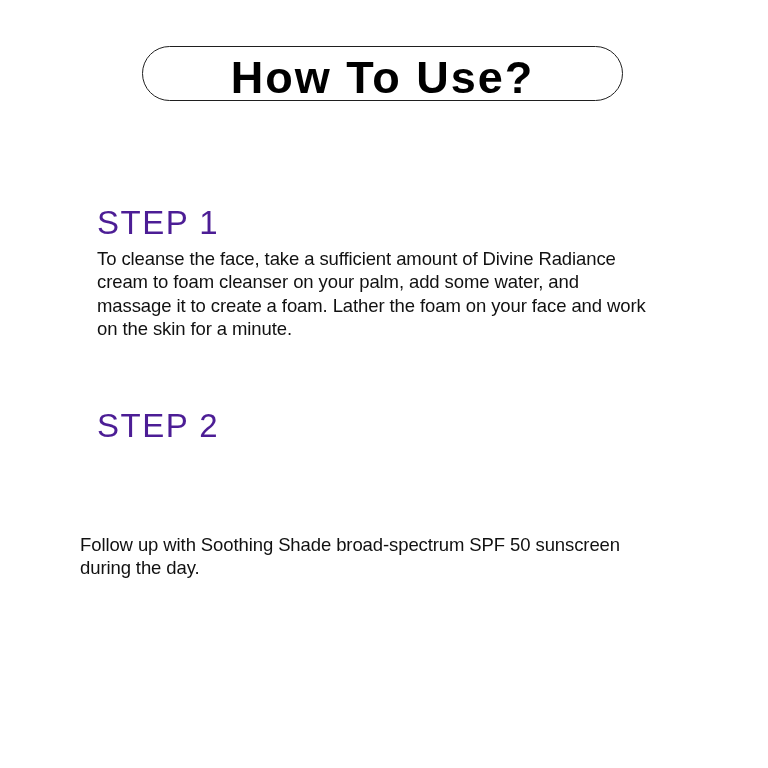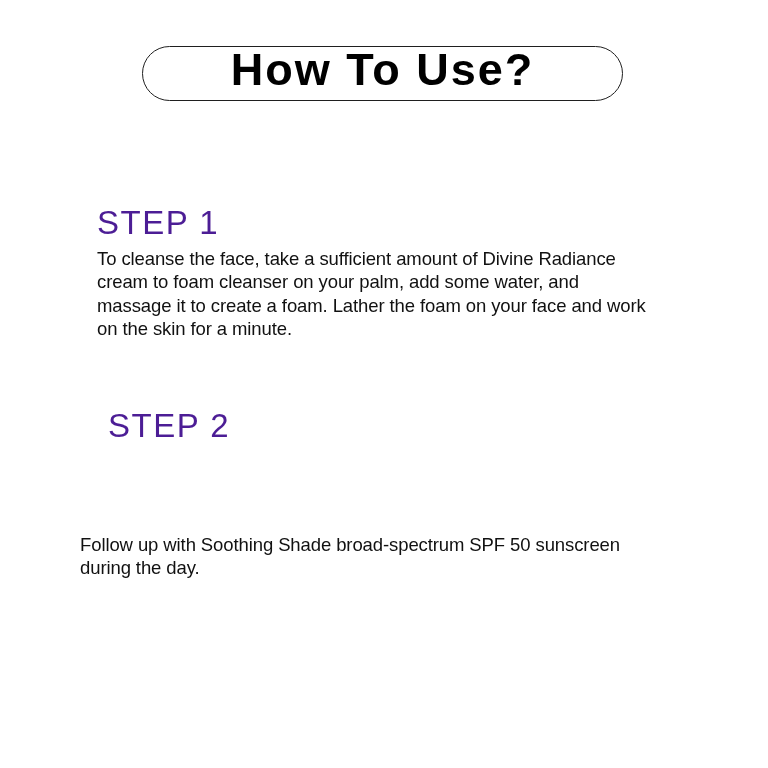--- a/index.html
+++ b/index.html
@@ -19,21 +19,21 @@
   }
   .pill{
     position:absolute;
     left:142px;
     top:46px;
     width:481px;
     height:55px;
     border:1.5px solid var(--border);
     border-radius:29px;
     display:flex;
-    align-items:flex-start;
+    align-items:flex-end;
     justify-content:center;
     box-sizing:border-box;
     background:var(--bg);
   }
   .pill h1{
     margin:0;
     font-size:45px;
     font-weight:700;
     letter-spacing:2px;
     color:#000;
@@ -55,21 +55,21 @@
   .step p,
   .note{
     margin:0;
     font-size:18.5px;
     line-height:23.4px;
     letter-spacing:-0.1px;
     white-space:pre;
     color:var(--text);
   }
   #step-1{top:206px;}
-  #step-2{top:409px;margin-left:11px;}
+  #step-2{top:409px;}
   .note{
     position:absolute;
     left:80px;
     top:533px;
   }
 </style>
 </head>
 <body>
 
 <div class="stage">

